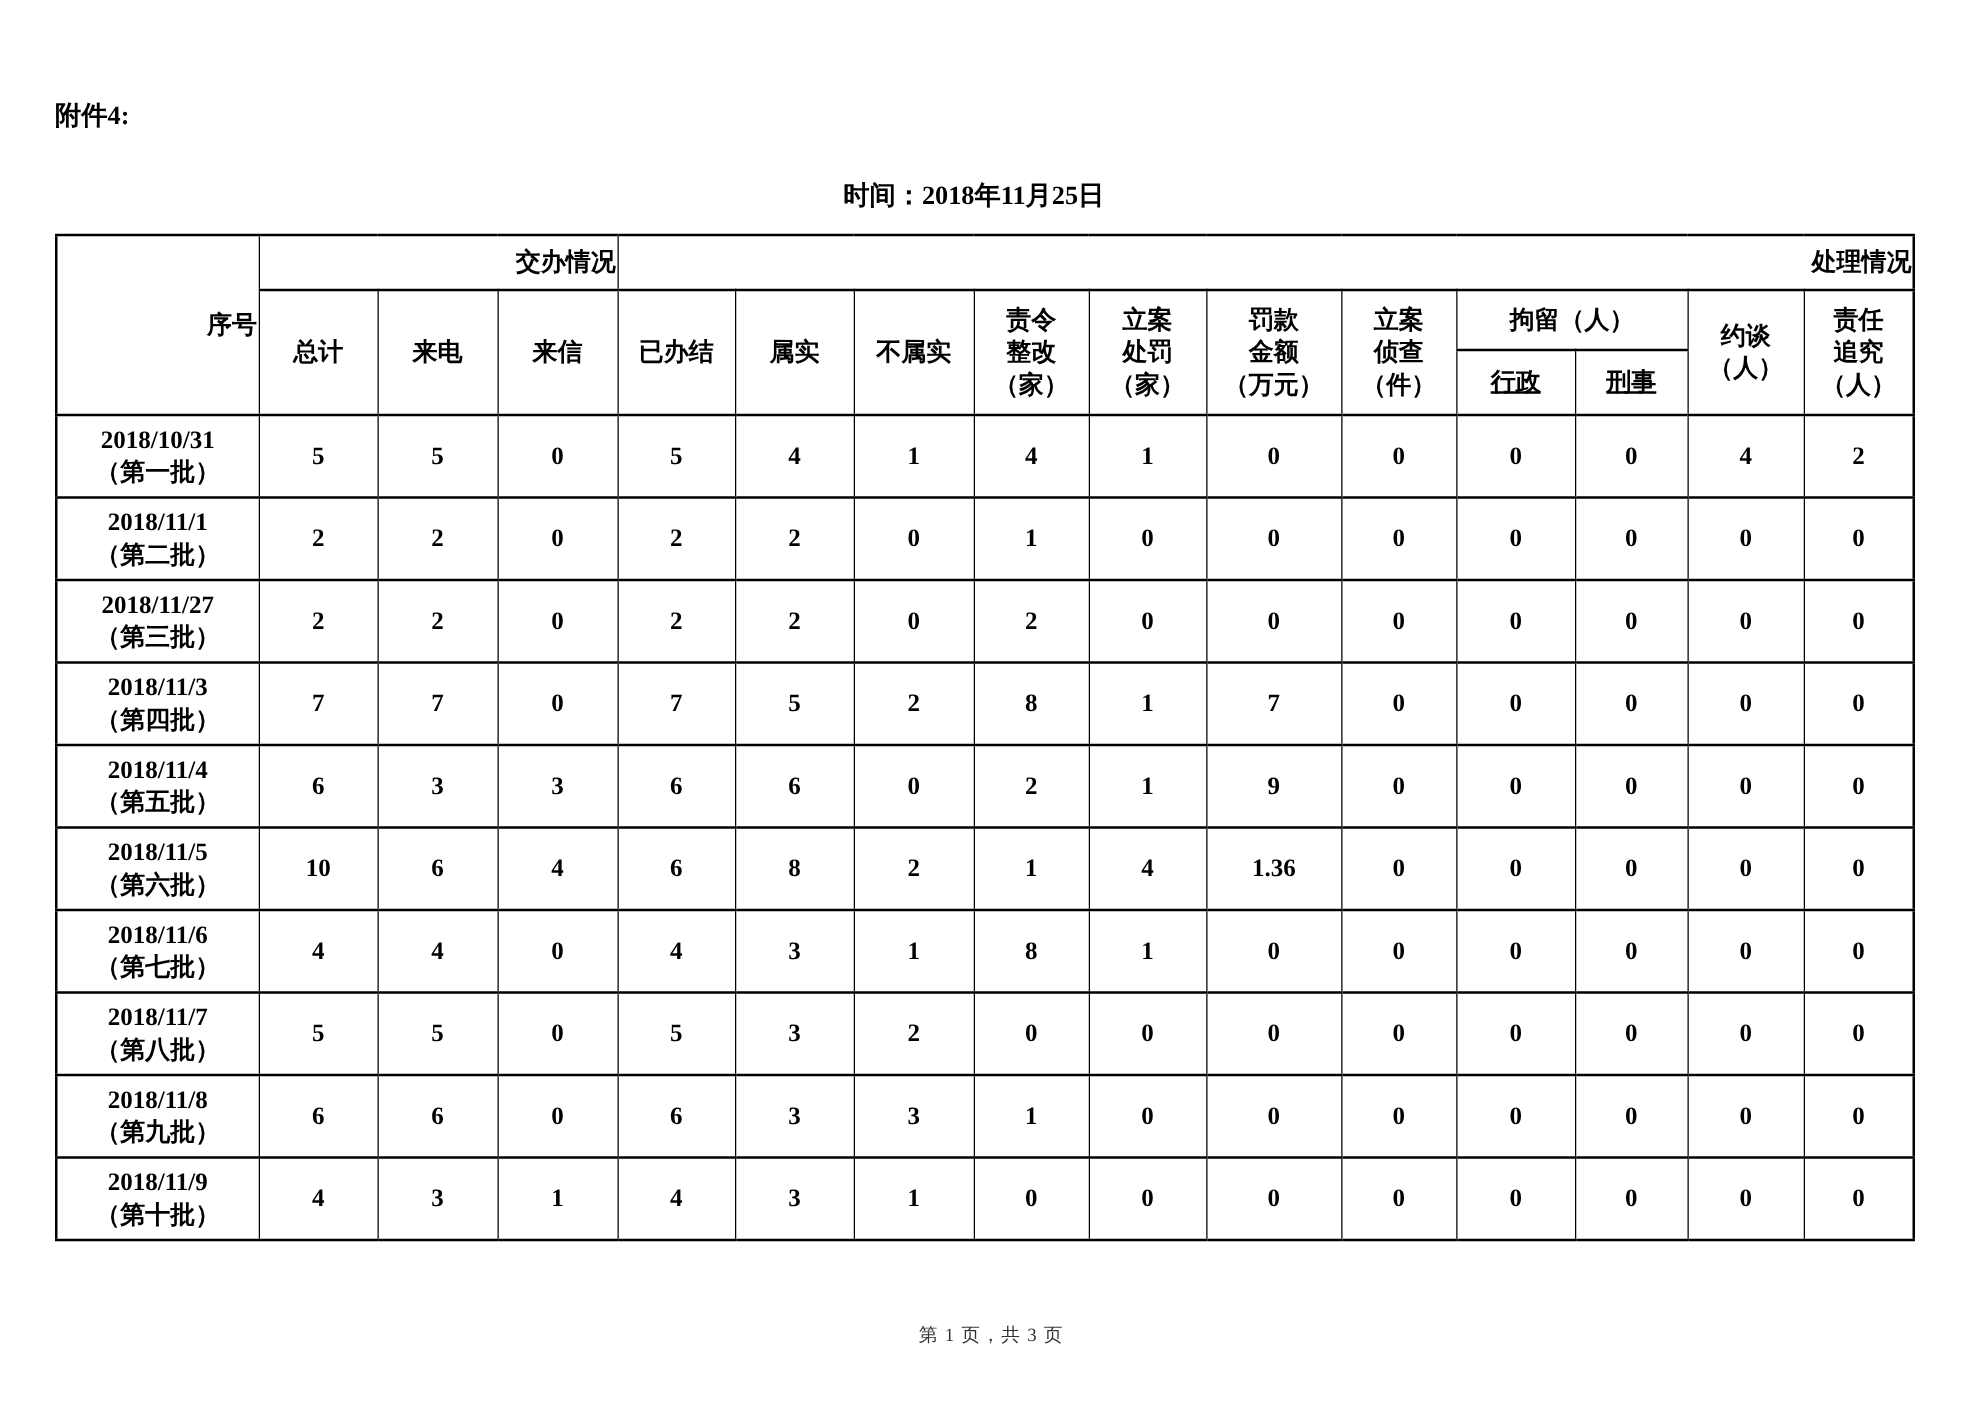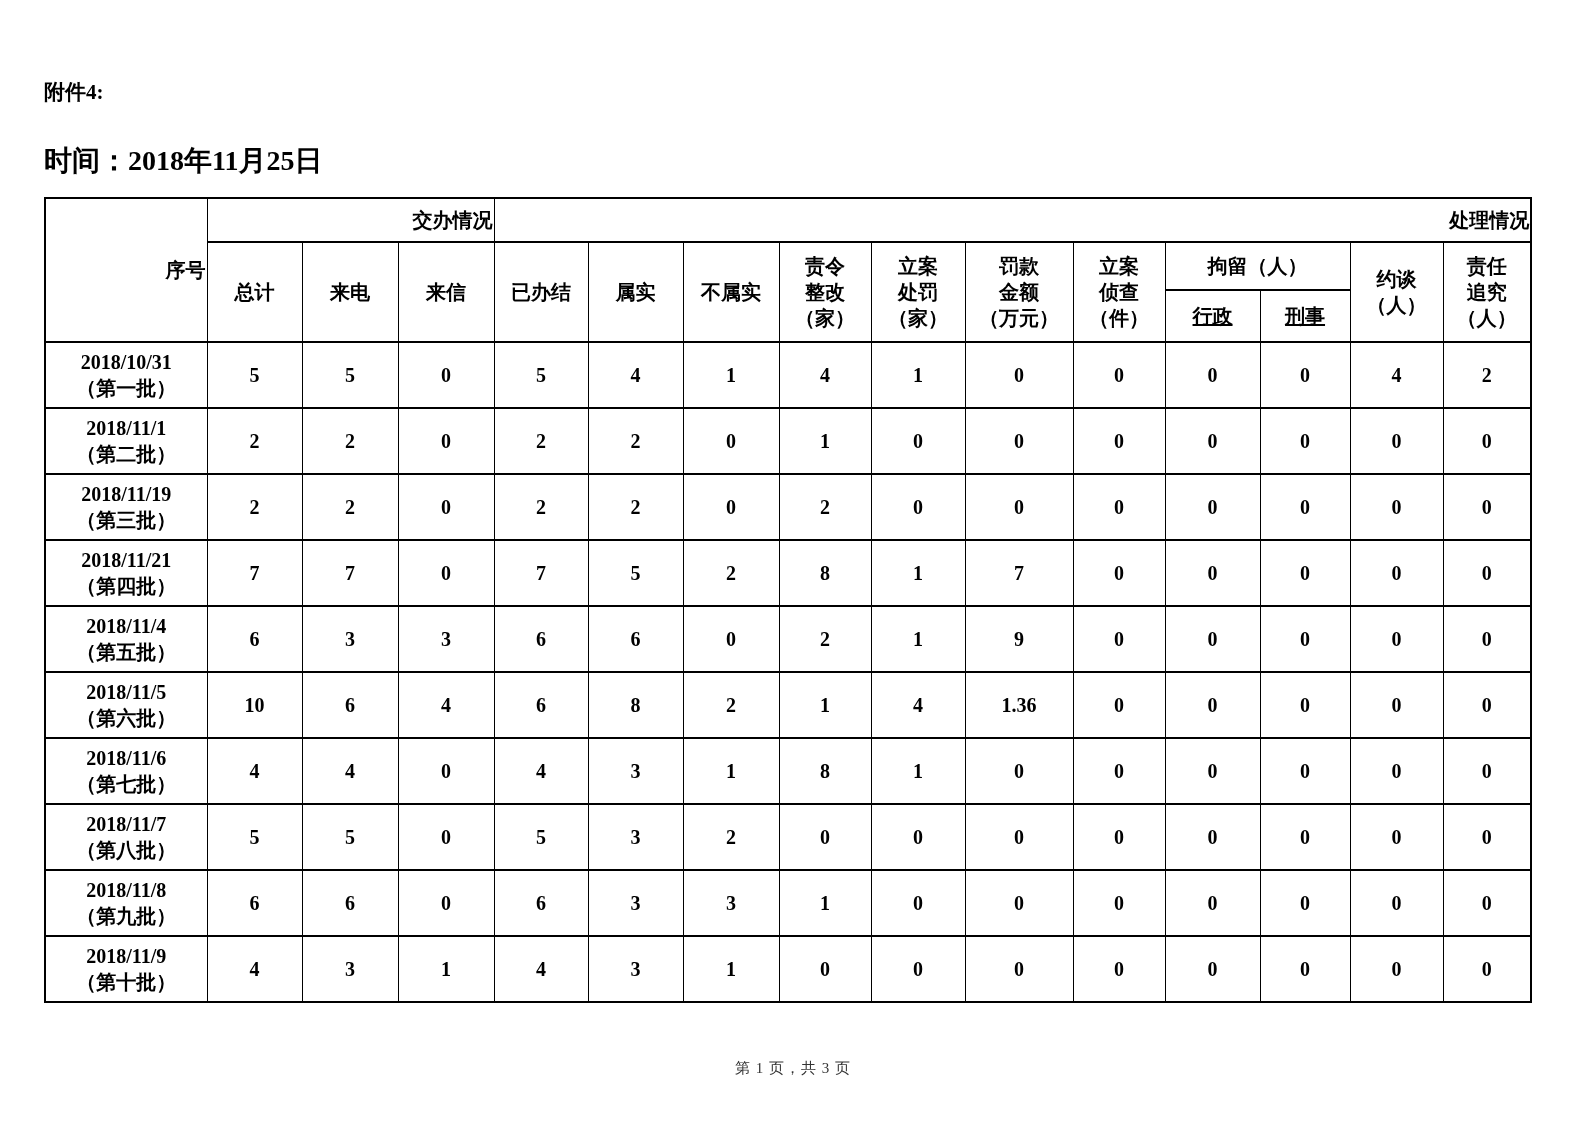--- a/index.html
+++ b/index.html
@@ -21,22 +21,22 @@
     font-size: 21px; font-weight: bold;
   }
   .title {
     text-align: center;
     font-size: 31px;
     font-weight: bold;
     margin-top: 24px;
     letter-spacing: 1px;
   }
   .date-line {
-    text-align: left;
-    font-size: 28px;
+    text-align: center;
+    font-size: 21px;
     font-weight: bold;
     margin-top: 36px;
     padding-right: 16px;
   }
   table.stats {
     border-collapse: collapse;
     table-layout: fixed;
     width: 1486px;
     margin-top: 17px;
     border: 2px solid #000;
@@ -163,39 +163,39 @@
     <td>1</td>
     <td>0</td>
     <td>0</td>
     <td>0</td>
     <td>0</td>
     <td>0</td>
     <td>0</td>
     <td>0</td>
   </tr>
           <tr>
-    <td class="serial-cell">2018/11/19
+    <td class="serial-cell">2018/11/27
 （第三批）</td>
     <td>2</td>
     <td>2</td>
     <td>0</td>
     <td>2</td>
     <td>2</td>
     <td>0</td>
     <td>2</td>
     <td>0</td>
     <td>0</td>
     <td>0</td>
     <td>0</td>
     <td>0</td>
     <td>0</td>
     <td>0</td>
   </tr>
           <tr>
-    <td class="serial-cell">2018/11/21
+    <td class="serial-cell">2018/11/3
 （第四批）</td>
     <td>7</td>
     <td>7</td>
     <td>0</td>
     <td>7</td>
     <td>5</td>
     <td>2</td>
     <td>8</td>
     <td>1</td>
     <td>7</td>

